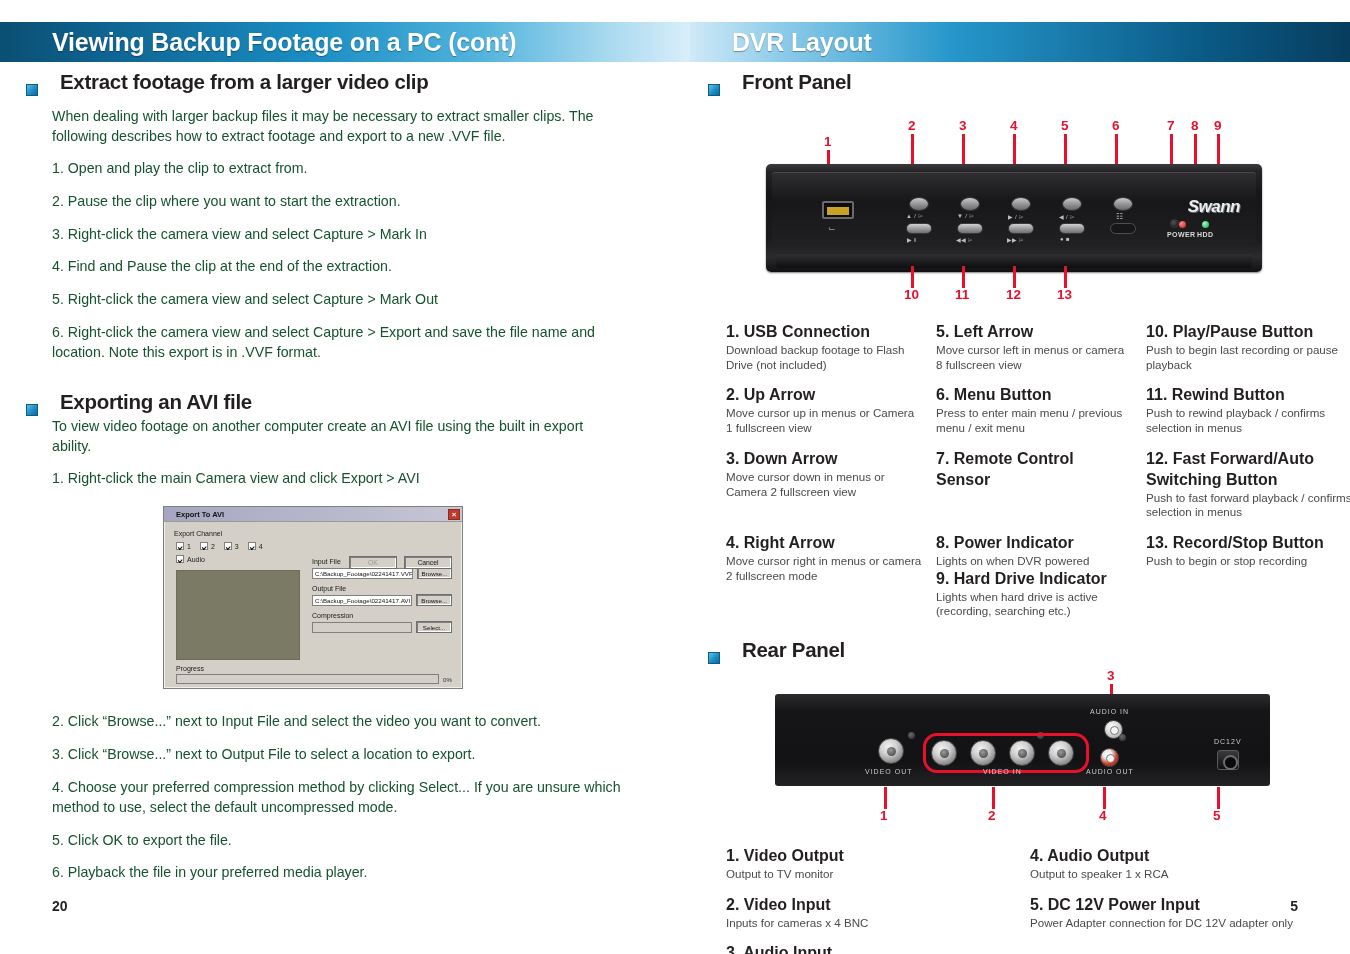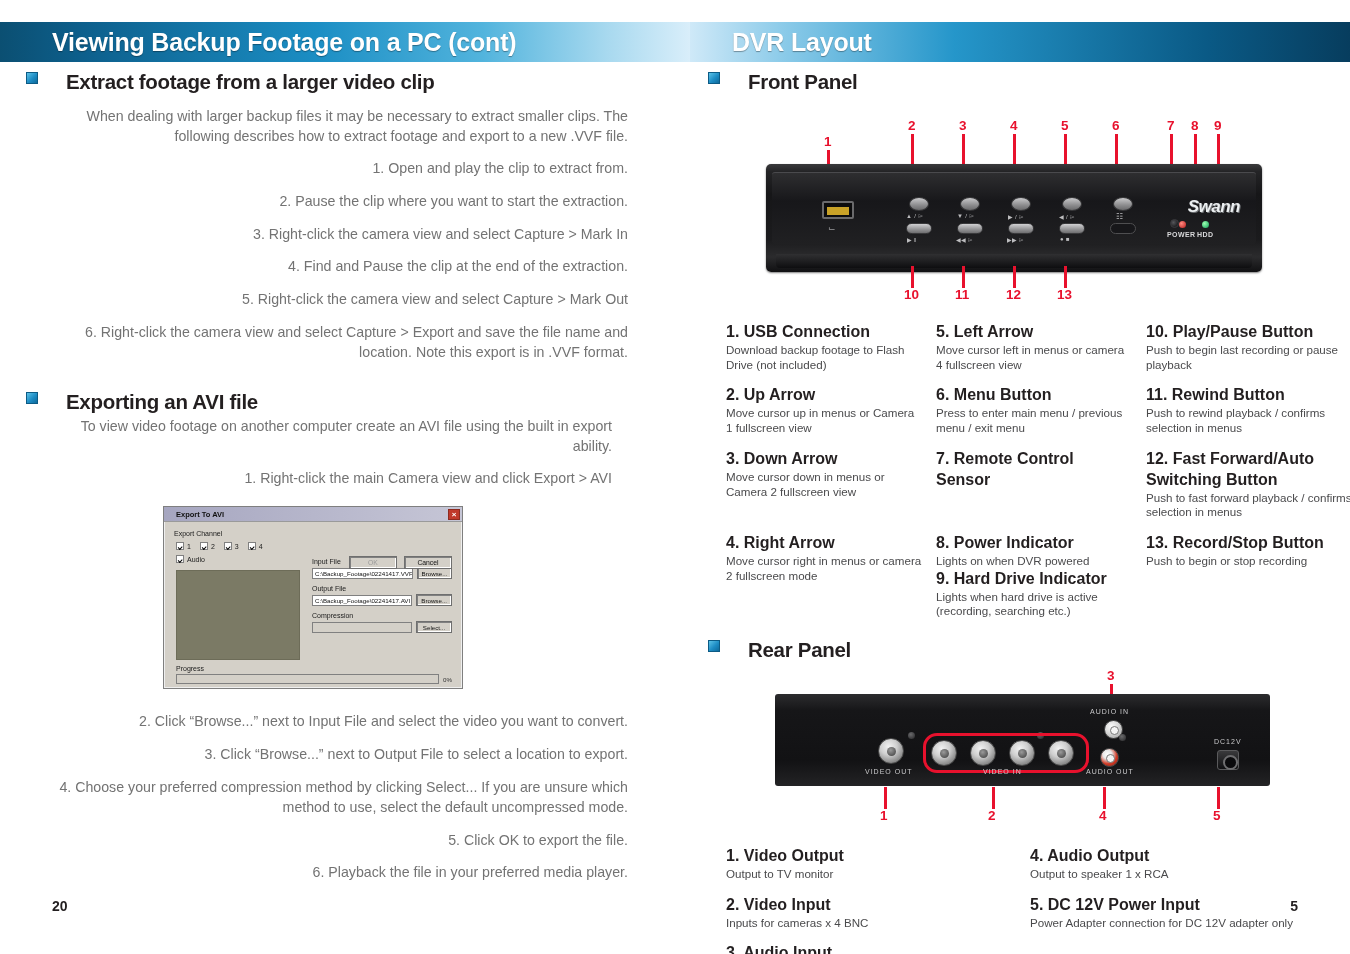--- a/index.html
+++ b/index.html
@@ -27,31 +27,31 @@
   .banner-title {
     color: #fff; font-size: 25px; font-weight: bold; letter-spacing: -0.2px;
     text-shadow: 0 1px 1px rgba(0,0,0,.35);
   }
 
   
   .col-left  { position: absolute; left: 0;   top: 70px; width: 690px; height: 884px; }
   .col-right { position: absolute; left: 690px; top: 70px; width: 660px; height: 884px; }
 
   
-  .sec-head { display: flex; align-items: flex-start; gap: 28px; }
+  .sec-head { display: flex; align-items: flex-end; gap: 22px; }
   .bullet-sq {
     width: 12px; height: 12px; flex: 0 0 12px;
     background: linear-gradient(135deg,#5cc3e8 0%, #1d8cc4 55%, #0e6a9b 100%);
     border: 1px solid #0c5b85;
     position: relative; top: 2px;
   }
   .sec-title { font-size: 20.5px; font-weight: bold; color: #231f20; letter-spacing: -0.3px; }
 
   
-  .body-txt { font-size: 14.2px; color: #737373; line-height: 1.42; text-align: right; }
+  .body-txt { font-size: 14.2px; color: #14532d; line-height: 1.42; }
   .para  { margin-bottom: 12px; }
   .step  { margin-bottom: 12.5px; }
 
   
   .dlg-wrap { position: relative; margin: 18px 0 0 163px; }
   .dlg {
     width: 300px; height: 183px;
     background: #d4d0c8;
     border: 1px solid #7f7f7f;
     font-family: "Liberation Sans", sans-serif;
@@ -429,21 +429,21 @@
       <div class="callout-num" style="left:367px; top:193px;">13</div>
     </div>
 
     <div class="legend legend-3" style="margin:16px 0 0 36px;">
       <div class="lg-item">
           <div class="lg-title"><span>1.</span> <span>USB Connection</span></div>
           <div class="lg-desc">Download backup footage to Flash Drive (not included)</div>
         </div>
       <div class="lg-item">
           <div class="lg-title"><span>5.</span> <span>Left Arrow</span></div>
-          <div class="lg-desc">Move cursor left in menus or camera 4 fullscreen view</div>
+          <div class="lg-desc">Move cursor left in menus or camera 8 fullscreen view</div>
         </div>
       <div class="lg-item">
           <div class="lg-title"><span>10.</span> <span>Play/Pause Button</span></div>
           <div class="lg-desc">Push to begin last recording or pause playback</div>
         </div>
 
       <div class="lg-item">
           <div class="lg-title"><span>2.</span> <span>Up Arrow</span></div>
           <div class="lg-desc">Move cursor up in menus or Camera 1 fullscreen view</div>
         </div>

